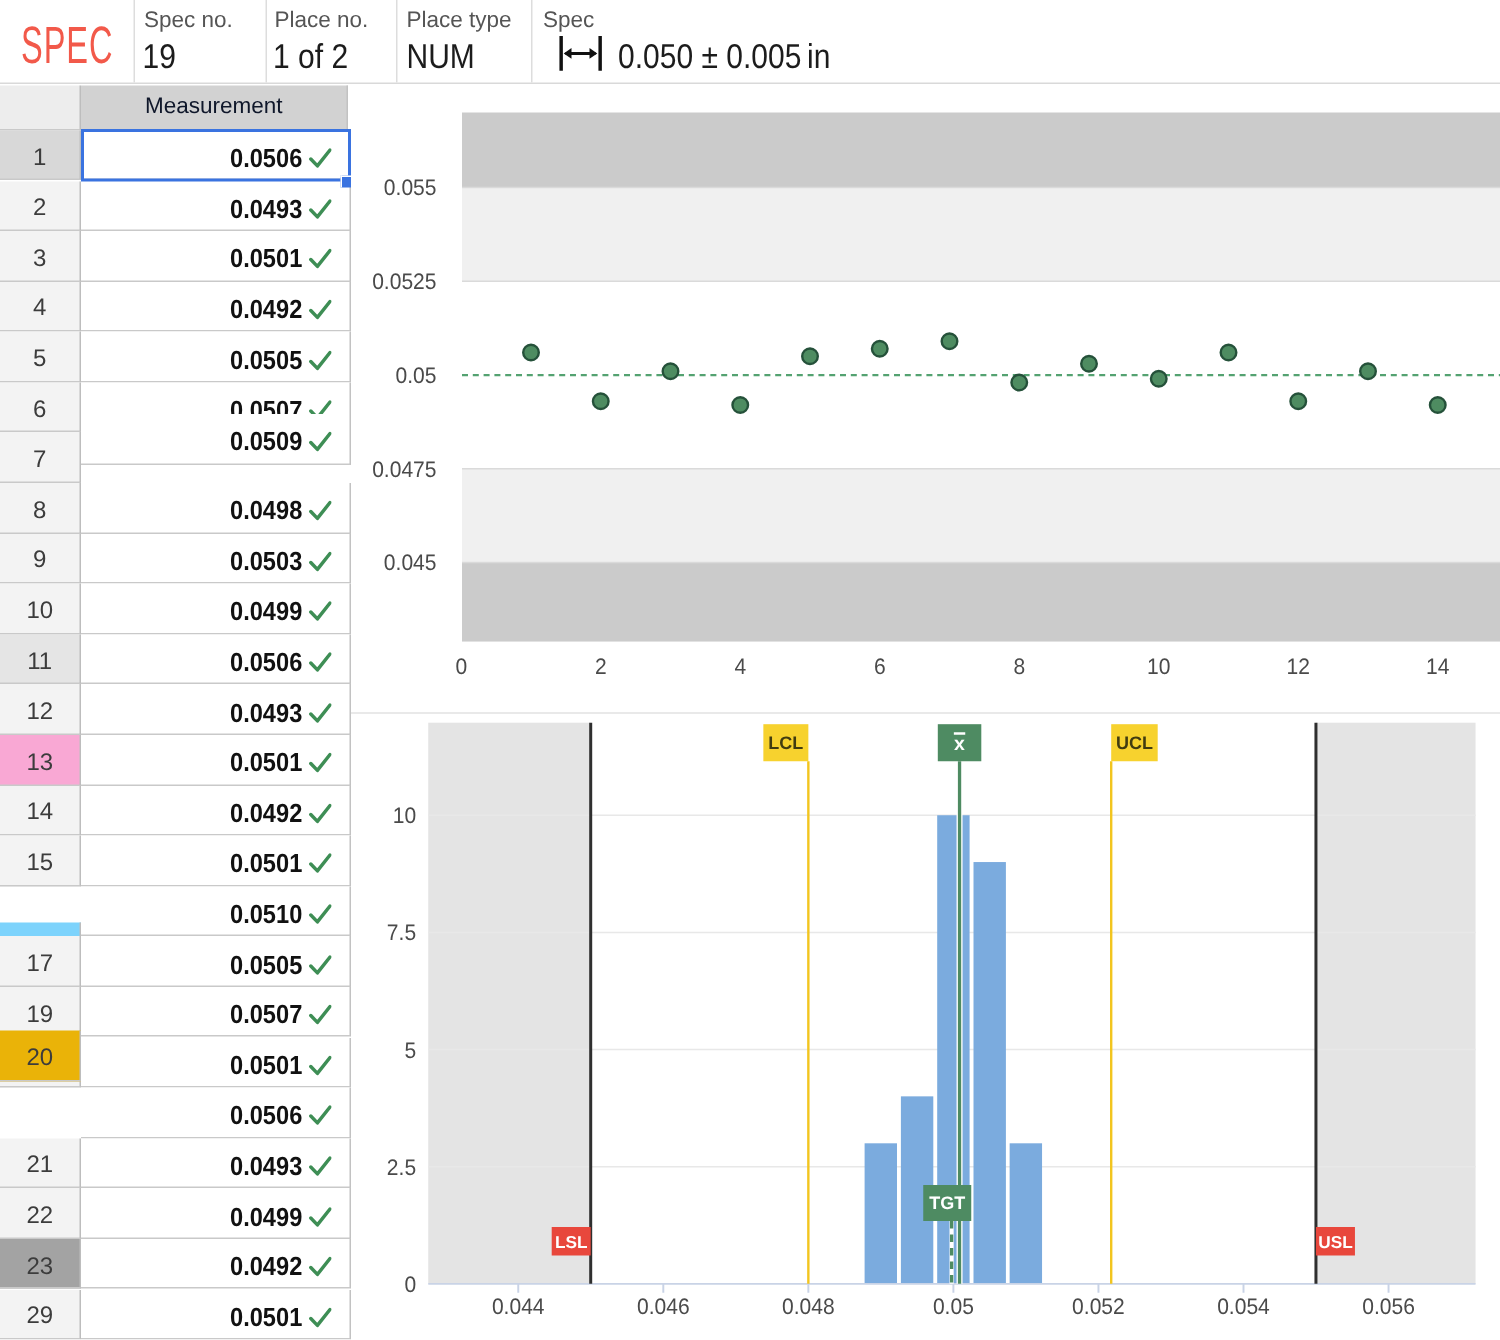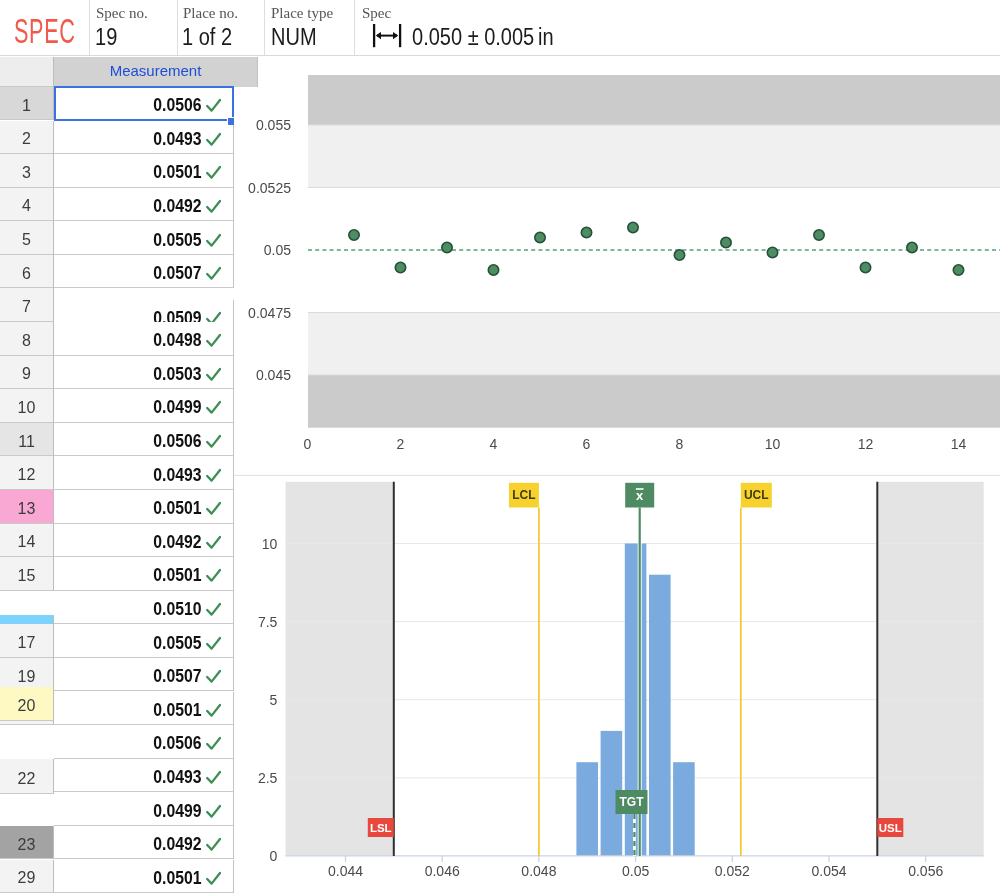--- a/index.html
+++ b/index.html
@@ -1,21 +1,21 @@
 <!DOCTYPE html>
 <html><head>
 <meta charset="utf-8">
 <style>
   * { margin:0; padding:0; box-sizing:border-box; }
   html,body { width:1000px; height:893px; background:#fff; font-family:"Liberation Sans", sans-serif; overflow:hidden; position:relative; }
   .ax { font-size:15px; fill:#4a4a4a; }
   
   #hdr { position:absolute; left:0; top:0; width:1000px; height:56px; border-bottom:1px solid #d9d9d9; background:#fff; }
   .hdiv { position:absolute; top:0; width:1px; height:55px; background:#ddd; }
-  .hlab { position:absolute; top:5px; font-size:15px; color:#555;font-family:Liberation Serif, serif; }
+  .hlab { position:absolute; top:5px; font-size:15px; color:#555; }
   .hval { position:absolute; top:23.5px; font-size:23px; color:#1c1c1c; display:inline-block; transform:scaleX(0.87); transform-origin:left top; }
   #spec-logo { position:absolute; left:14px; top:11px; font-size:35px; color:#f2594a; transform:scaleX(0.62); transform-origin:left top; letter-spacing:1px; }
   
   .nrow { position:absolute; left:0; width:54px; height:33.59px; border-bottom:1px solid #c9c9c9; border-right:1px solid #bdbdbd; display:flex; align-items:center; justify-content:center; padding-top:5px; font-size:16px; color:#3c3c3c; }
   .mrow { position:absolute; left:54px; width:179.5px; height:33.59px; border-bottom:1px solid #c9c9c9; border-right:1px solid #c2c2c2; background:#fff; display:flex; align-items:center; justify-content:flex-end; padding-top:5px; padding-right:12px; }
   .val { font-size:17.5px; font-weight:700; color:#111; display:inline-block; transform:scaleX(0.9); transform-origin:right center; }
   .chk { margin-left:4px; }
 </style>
 </head>
 <body>
@@ -37,21 +37,21 @@
     <line x1="29.1" y1="2" x2="29.1" y2="25.2" stroke="#111" stroke-width="2.3"></line>
     <line x1="6" y1="13.6" x2="26" y2="13.6" stroke="#111" stroke-width="2"></line>
     <path d="M4.8 13.6 L10 10 L10 17.2 Z" fill="#111"></path>
     <path d="M27.2 13.6 L22 10 L22 17.2 Z" fill="#111"></path>
   </svg>
   <span class="hval" style="left:412px">0.050 ± 0.005</span>
   <span class="hval" style="left:538px">in</span>
 </div>
 
 <div style="position:absolute;left:0;top:57px;width:54px;height:29.6px;background:#ededed;border-right:1px solid #bdbdbd;border-bottom:1px solid #c9c9c9;"></div>
-<div style="position:absolute;left:54px;top:57px;width:204px;height:29.6px;background:#d2d2d2;border-right:1px solid #c2c2c2;display:flex;align-items:center;justify-content:center;padding-bottom:2px;font-size:15px;color:#1d4ed8;">Measurement</div>
+<div style="position:absolute;left:54px;top:57px;width:178px;height:29.6px;background:#d2d2d2;border-right:1px solid #c2c2c2;display:flex;align-items:center;justify-content:center;padding-bottom:2px;font-size:15px;color:#0f172a;">Measurement</div>
 
   <div class="nrow" style="top:86.9px;background:#d8d8d8">
     <span>1</span>
   </div>
   <div class="mrow" style="top:86.9px">
     <span class="val">0.0506</span>
     <svg class="chk" width="15" height="15" viewBox="0 0 15 15">
       <path d="M1.2 8.0 L5.6 12.6 L14.0 2.0" fill="none" stroke="#3e8e55" stroke-width="2.3" stroke-linecap="round" stroke-linejoin="round"></path>
     </svg>
   </div>
@@ -96,21 +96,21 @@
   </div>
   <div class="mrow" style="top:254.9px">
     <span class="val">0.0507</span>
     <svg class="chk" width="15" height="15" viewBox="0 0 15 15">
       <path d="M1.2 8.0 L5.6 12.6 L14.0 2.0" fill="none" stroke="#3e8e55" stroke-width="2.3" stroke-linecap="round" stroke-linejoin="round"></path>
     </svg>
   </div>
   <div class="nrow" style="top:288.4px;background:#f3f3f3">
     <span>7</span>
   </div>
-  <div class="mrow" style="top:300px">
+  <div class="mrow" style="top:276px">
     <span class="val">0.0509</span>
     <svg class="chk" width="15" height="15" viewBox="0 0 15 15">
       <path d="M1.2 8.0 L5.6 12.6 L14.0 2.0" fill="none" stroke="#3e8e55" stroke-width="2.3" stroke-linecap="round" stroke-linejoin="round"></path>
     </svg>
   </div>
   <div class="nrow" style="top:322.0px;background:#f3f3f3">
     <span>8</span>
   </div>
   <div class="mrow" style="top:322.0px">
     <span class="val">0.0498</span>
@@ -210,39 +210,39 @@
   </div>
   <div class="nrow" style="top:691.5px;background:#f3f3f3">
     <span>19</span>
   </div>
   <div class="mrow" style="top:691.5px">
     <span class="val">0.0501</span>
     <svg class="chk" width="15" height="15" viewBox="0 0 15 15">
       <path d="M1.2 8.0 L5.6 12.6 L14.0 2.0" fill="none" stroke="#3e8e55" stroke-width="2.3" stroke-linecap="round" stroke-linejoin="round"></path>
     </svg>
   </div>
-  <div class="nrow" style="top:687px;background:#fef9c3">
+  <div class="nrow" style="top:687px;background:#eab308">
     <span>20</span>
   </div>
   <div class="mrow" style="top:725.1px">
     <span class="val">0.0506</span>
     <svg class="chk" width="15" height="15" viewBox="0 0 15 15">
       <path d="M1.2 8.0 L5.6 12.6 L14.0 2.0" fill="none" stroke="#3e8e55" stroke-width="2.3" stroke-linecap="round" stroke-linejoin="round"></path>
     </svg>
   </div>
   <div class="nrow" style="top:758.7px;background:#f3f3f3">
     <span>21</span>
   </div>
   <div class="mrow" style="top:758.7px">
     <span class="val">0.0493</span>
     <svg class="chk" width="15" height="15" viewBox="0 0 15 15">
       <path d="M1.2 8.0 L5.6 12.6 L14.0 2.0" fill="none" stroke="#3e8e55" stroke-width="2.3" stroke-linecap="round" stroke-linejoin="round"></path>
     </svg>
   </div>
-  <div class="nrow" style="top:760px;background:#f3f3f3">
+  <div class="nrow" style="top:792px;background:#f3f3f3">
     <span>22</span>
   </div>
   <div class="mrow" style="top:792.3px">
     <span class="val">0.0499</span>
     <svg class="chk" width="15" height="15" viewBox="0 0 15 15">
       <path d="M1.2 8.0 L5.6 12.6 L14.0 2.0" fill="none" stroke="#3e8e55" stroke-width="2.3" stroke-linecap="round" stroke-linejoin="round"></path>
     </svg>
   </div>
   <div class="nrow" style="top:825.9px;background:#a3a3a3">
     <span>23</span>

